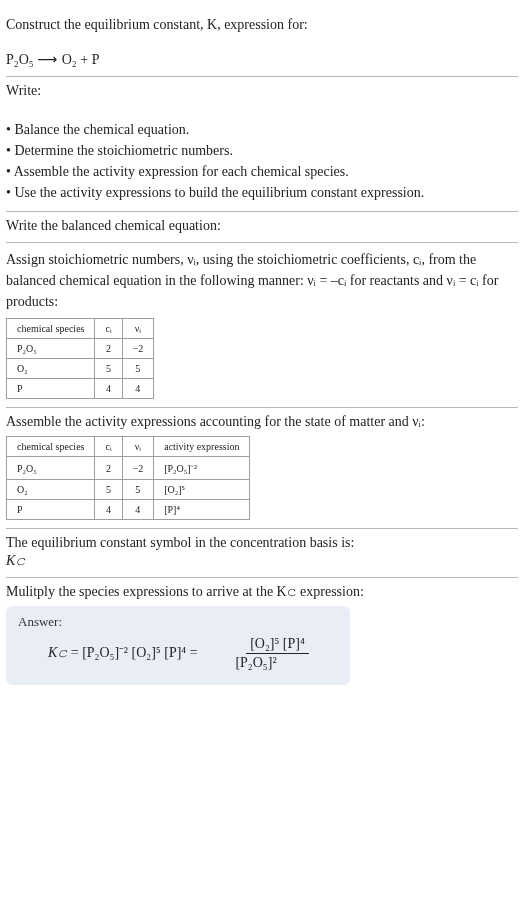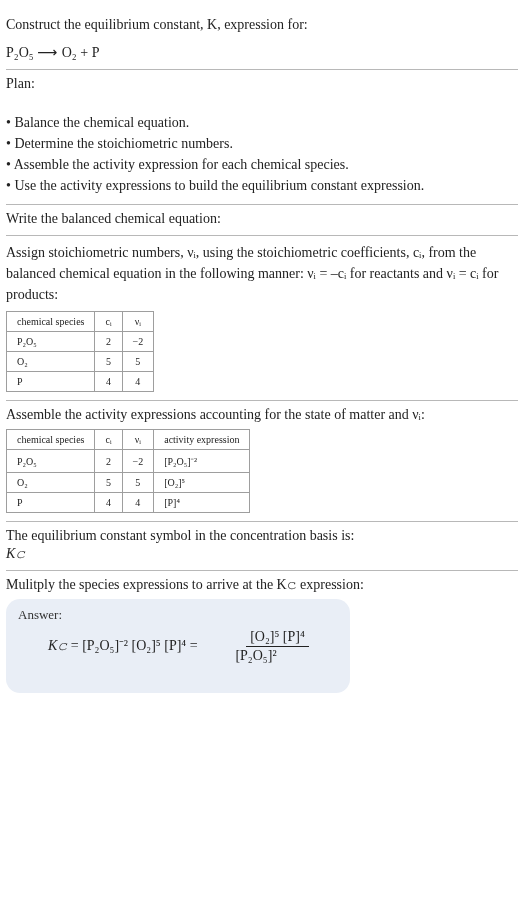--- a/index.html
+++ b/index.html
@@ -11,40 +11,40 @@
     background: #fff;
     width: 524px;
     box-sizing: border-box;
   }
   .section {
     border-bottom: 1px solid #b8b8b8;
     padding: 6px 0 8px 0;
   }
   .section.last { border-bottom: none; }
   .intro-line { line-height: 1.5; }
-  .eq-line { margin-top: 9px; }
+  .eq-line { margin-top: 16px; }
   .plan-list { margin-top: 20px; }
   .plan-item { line-height: 1.5; }
   .tbl {
     border-collapse: collapse;
     margin-top: 6px;
     font-size: 10px;
   }
   .tbl td, .tbl th {
     border: 1px solid #9e9e9e;
     padding: 4px 10px;
     font-weight: normal;
     text-align: left;
     vertical-align: middle;
   }
   .tbl .center { text-align: center; }
   .answer-box {
     background: #e9eef6;
-    border-radius: 14px;
-    padding: 8px 12px 29px 12px;
+    border-radius: 6px;
+    padding: 8px 12px 14px 12px;
     margin-top: 6px;
     max-width: 320px;
   }
   .answer-label { font-size: 13px; color: #333; }
   .answer-expr { margin-top: 6px; padding-left: 30px; }
   .frac {
     display: inline-block;
     vertical-align: middle;
     text-align: center;
     margin: 0 2px;
@@ -70,21 +70,21 @@
     <span>Construct the equilibrium constant, K, expression for:</span>
   </div>
   <div class="eq-line">
     <span>P₂O₅</span>
     <span class="arrow">⟶</span>
     <span>O₂ + P</span>
   </div>
 </div>
 
 <div class="section">
-  <div>Plan:</div>
+  <div>Write:</div>
   <div class="plan-list">
     <div class="plan-item">• Balance the chemical equation.</div>
     <div class="plan-item">• Determine the stoichiometric numbers.</div>
     <div class="plan-item">• Assemble the activity expression for each chemical species.</div>
     <div class="plan-item">• Use the activity expressions to build the equilibrium constant expression.</div>
   </div>
 </div>
 
 <div class="section">
   <div>Write the balanced chemical equation:</div>

